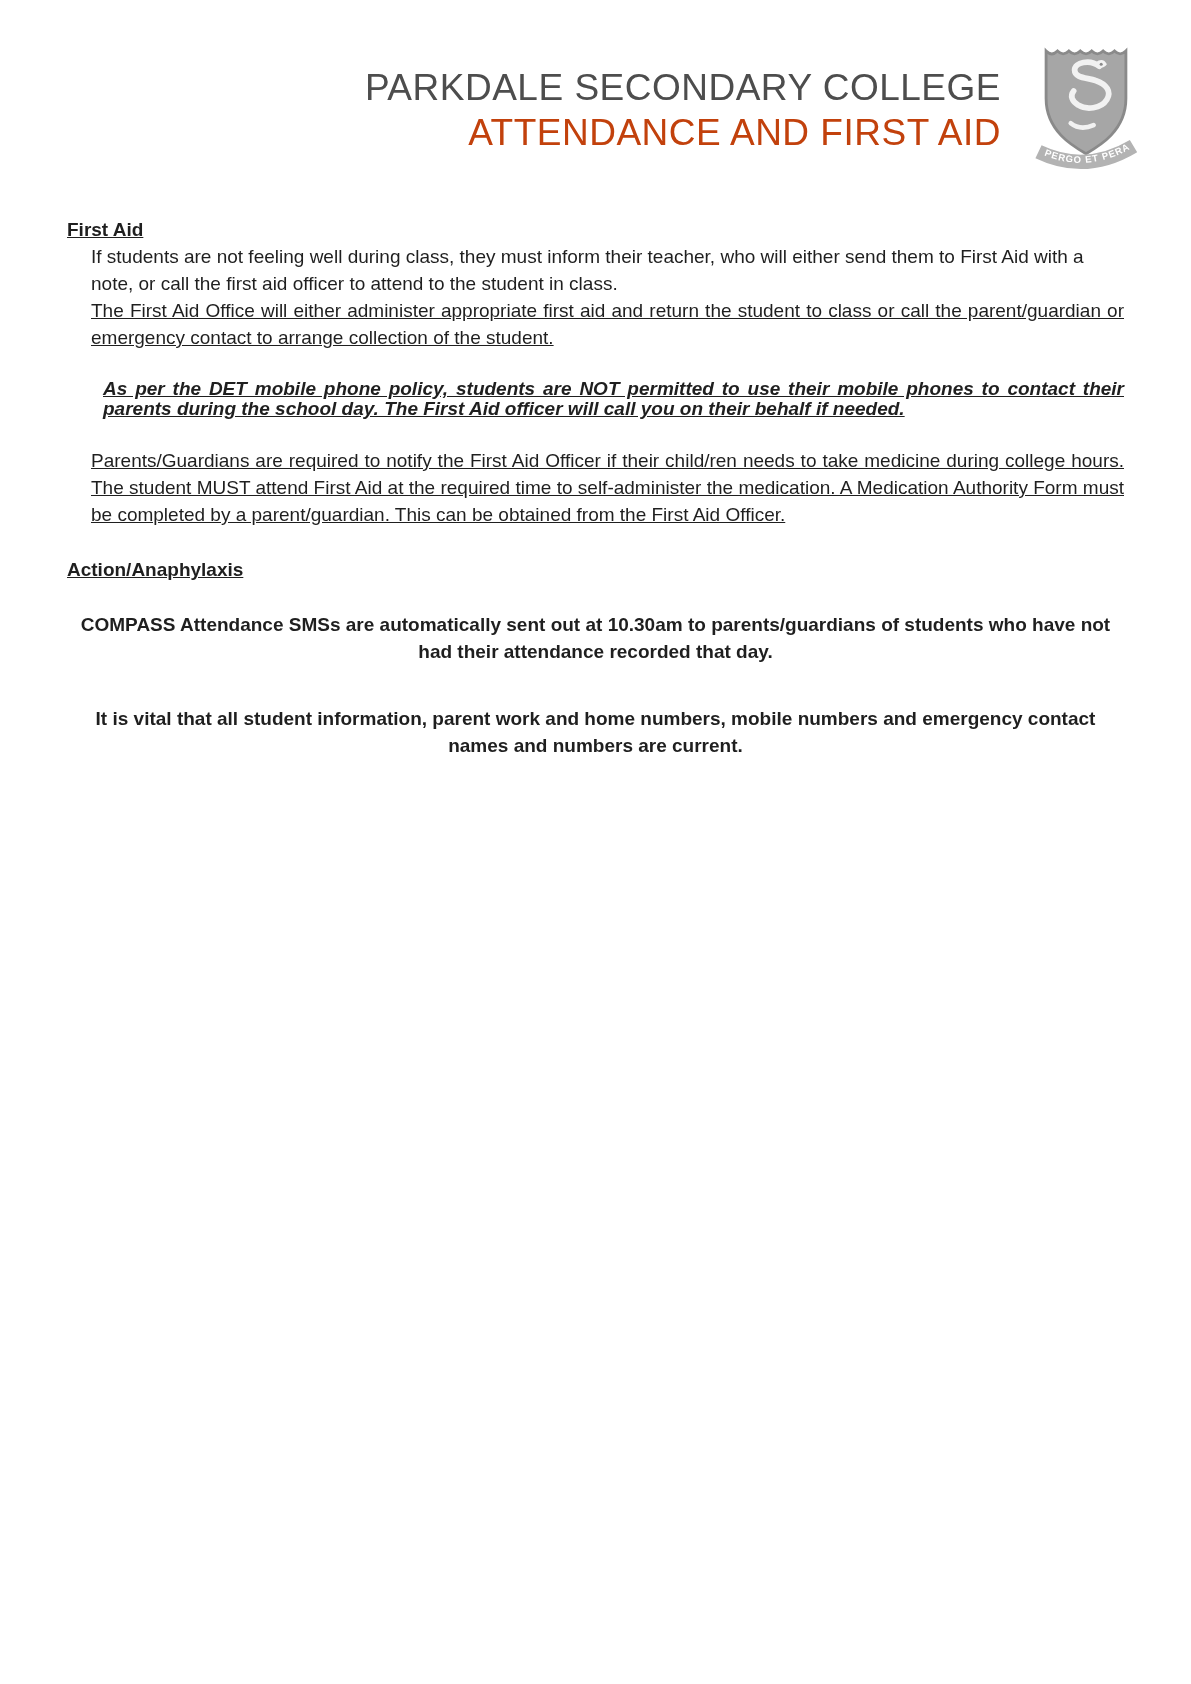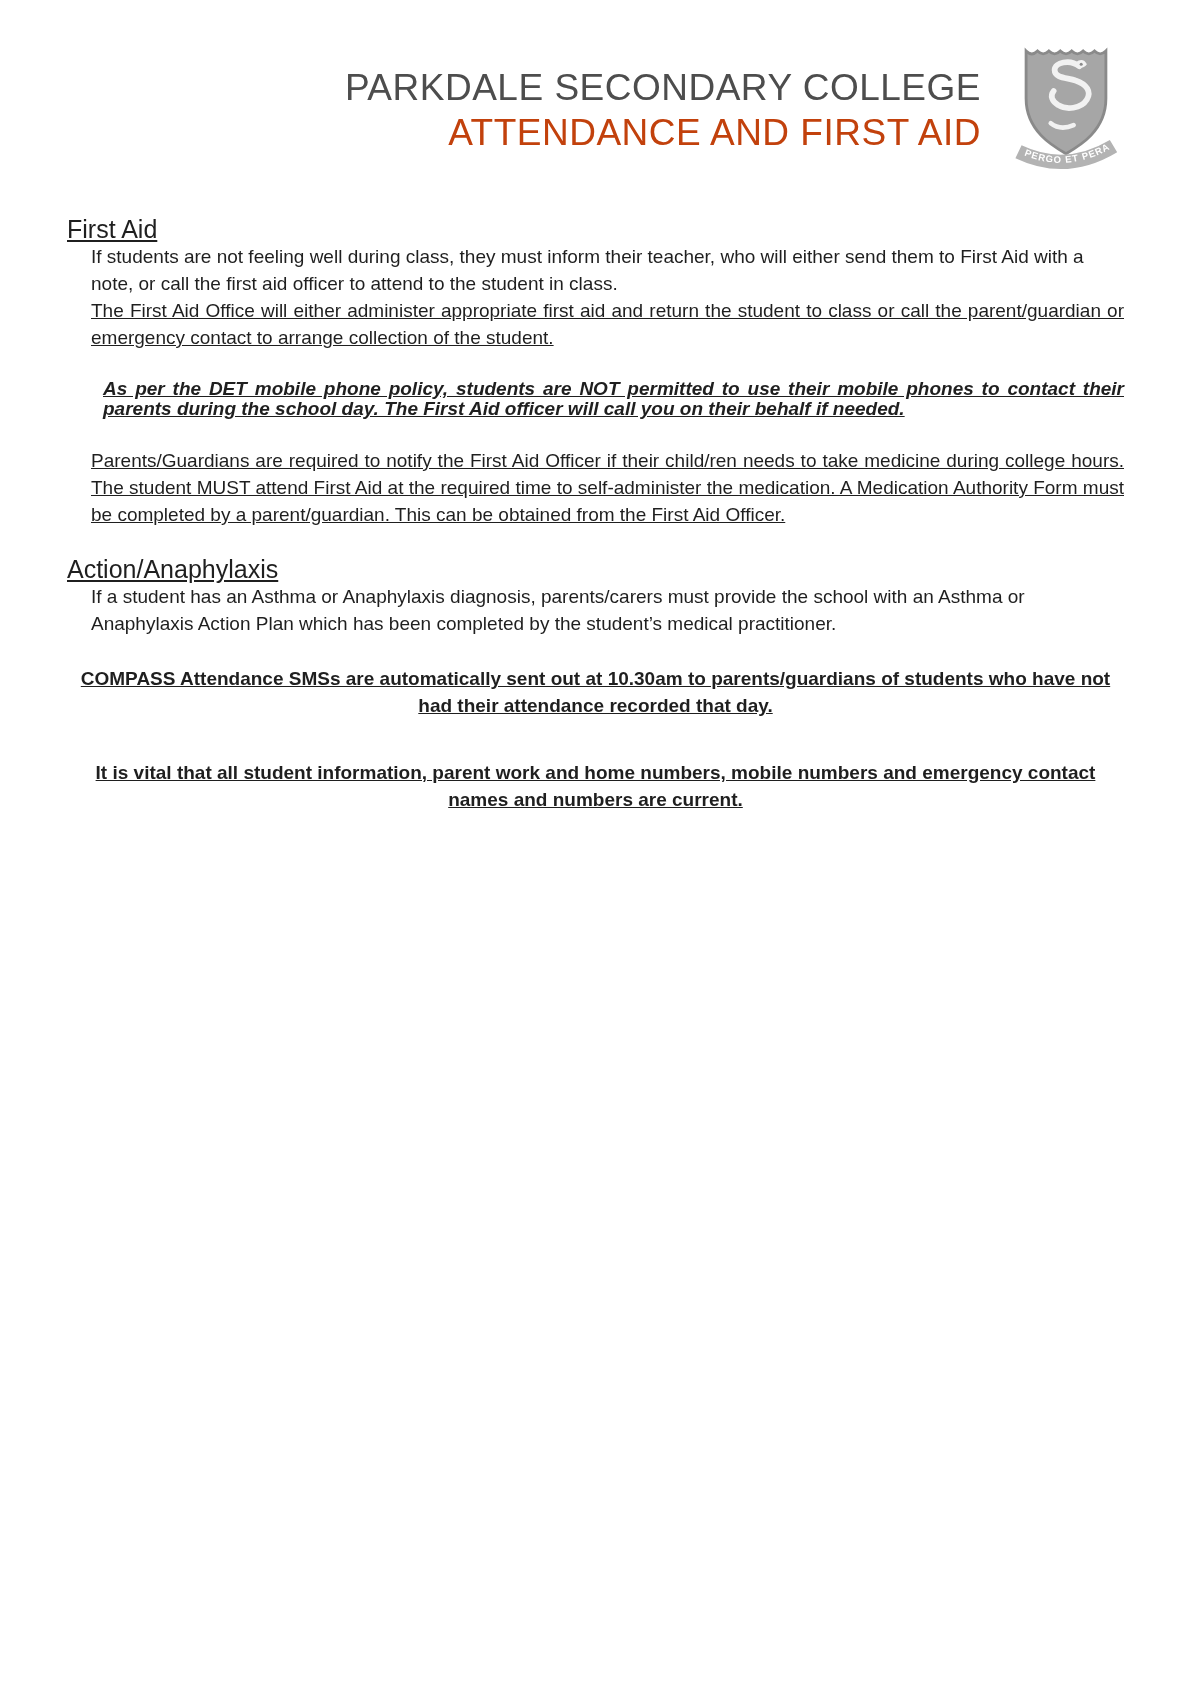--- a/index.html
+++ b/index.html
@@ -12,21 +12,21 @@
     position: relative;
     width: 1191px;
     height: 1684px;
     margin: 0 auto;
     background: #ffffff;
     overflow: hidden;
   }
   .doc-header {
     display: flex;
     align-items: flex-start;
-    padding: 40px 68px 0 66px;
+    padding: 40px 48px 0 66px;
   }
   .header-titles {
     flex: 1;
     text-align: right;
     padding-right: 28px;
     padding-top: 26px;
   }
   .doc-title {
     font-size: 37px;
     font-weight: 400;
@@ -45,42 +45,41 @@
     width: 114px;
     height: 138px;
     flex: 0 0 auto;
   }
   .doc-body {
     padding: 38px 67px 0 67px;
     font-size: 19px;
     line-height: 27px;
   }
   .section-heading {
-    font-size: 25px;
-    font-weight: 400;
+    font-size: 19px;
+    font-weight: 700;
     text-decoration: underline;
     line-height: 27px;
   }
   .para { text-align: left; margin-left: 24px; }
   .para.justify { text-align: justify; text-decoration: underline; }
   .block { margin-top: 28px; }
   .det-notice {
     font-weight: 700;
     font-style: italic;
     text-decoration: underline;
     text-align: justify;
     line-height: 20px;
     margin-left: 36px;
   }
   .center-notice {
     font-weight: 700;
     text-align: center;
     line-height: 27px;
     padding: 0 4px;
-    text-decoration: underline;
   }
   .center-notice.wide-gap { margin-top: 40px; }
 </style>
 </head>
 <body>
 
 <div class="page">
 
   <header class="doc-header">
     <div class="header-titles">
@@ -127,21 +126,20 @@
     </section>
 
     <p class="det-notice block">As per the DET mobile phone policy, students are NOT permitted to use their mobile phones to contact their parents during the school day. The First Aid officer will call you on their behalf if needed.</p>
 
     <section class="block">
       <p class="para justify">Parents/Guardians are required to notify the First Aid Officer if their child/ren needs to take medicine during college hours.  The student MUST attend First Aid at the required time to self-administer the medication.  A Medication Authority Form must be completed by a parent/guardian.  This can be obtained from the First Aid Officer.</p>
     </section>
 
     <section class="block">
       <h3 class="section-heading">Action/Anaphylaxis</h3>
-      <p class="para">If a student has an Asthma or Anaphylaxis diagnosis, parents/carers must provide the school with an Asthma or Anaphylaxis Action Plan which has been completed by the student’s medical practitioner.</p>
     </section>
 
     <p class="center-notice block">COMPASS Attendance SMSs are automatically sent out at 10.30am to parents/guardians of students who have not had their attendance recorded that day.</p>
 
     <p class="center-notice wide-gap">It is vital that all student information, parent work and home numbers, mobile numbers and emergency contact names and numbers are current.</p>
 
   </main>
 
 </div>
 

